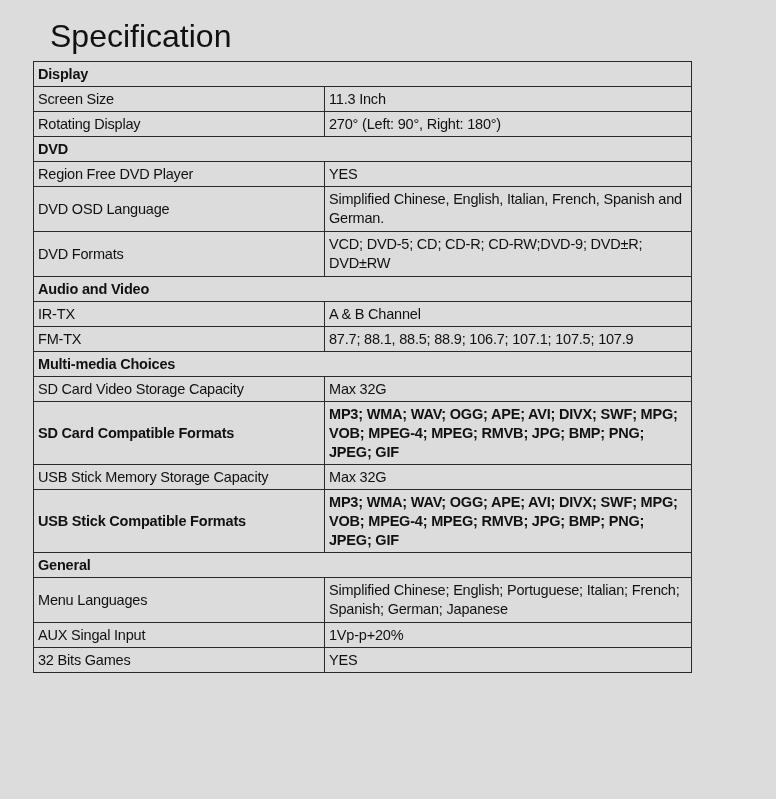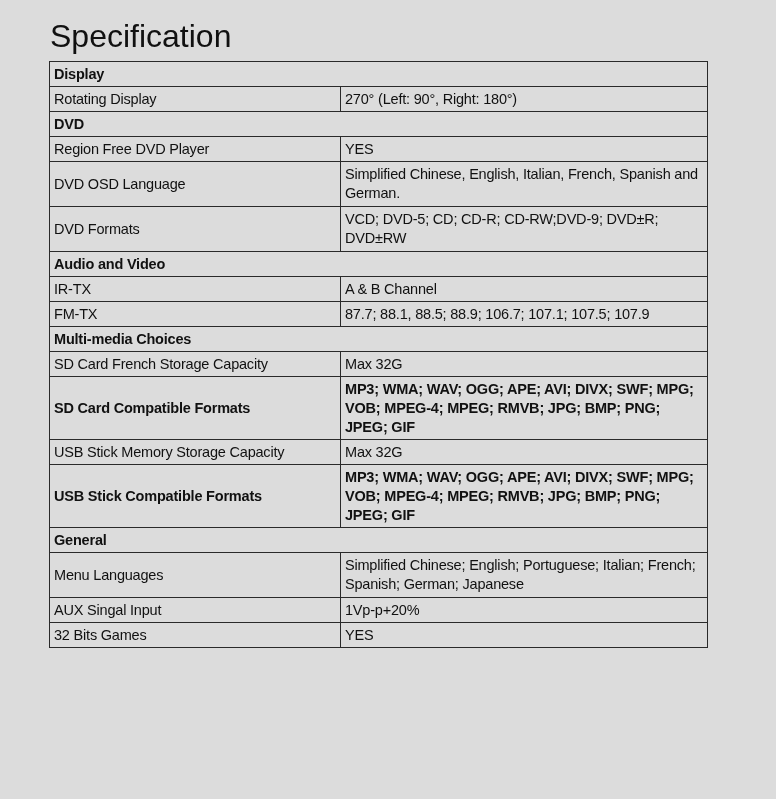--- a/index.html
+++ b/index.html
@@ -8,21 +8,21 @@
     background:#dcdcdc;
     font-family:"Liberation Sans", sans-serif;
     color:#111;
     position:relative;
   }
   .title {
     position:absolute; left:50px; top:18px;
     font-size:32px; color:#111;
   }
   table.spec {
-    position:absolute; left:49px; top:61px;
+    position:absolute; left:33px; top:61px;
     width:659px;
     border-collapse:collapse;
     font-size:14.5px;
     letter-spacing:-0.2px;
   }
   table.spec td {
     border:1.5px solid #2a2a2a;
     padding:0 4px;
     vertical-align:middle;
     line-height:19px;
@@ -35,20 +35,24 @@
 </style>
 </head>
 <body>
 
 <div class="title">Specification</div>
 
 <table class="spec">
   <tbody>
     <tr class="section">
         <td colspan="2">Display</td>
+      </tr>
+    <tr class="row">
+        <td class="k">Screen Size</td>
+        <td>11.3 Inch</td>
       </tr>
     <tr class="row">
         <td class="k">Rotating Display</td>
         <td>270° (Left: 90°, Right: 180°)</td>
       </tr>
 
     <tr class="section">
         <td colspan="2">DVD</td>
       </tr>
     <tr class="row">
@@ -73,21 +77,21 @@
       </tr>
     <tr class="row">
         <td class="k">FM-TX</td>
         <td>87.7; 88.1, 88.5; 88.9; 106.7; 107.1; 107.5; 107.9</td>
       </tr>
 
     <tr class="section">
         <td colspan="2">Multi-media Choices</td>
       </tr>
     <tr class="row">
-        <td class="k">SD Card French Storage Capacity</td>
+        <td class="k">SD Card Video Storage Capacity</td>
         <td>Max 32G</td>
       </tr>
     <tr class="row3">
         <td class="k">SD Card Compatible Formats</td>
         <td>MP3; WMA; WAV; OGG; APE; AVI; DIVX; SWF; MPG; VOB; MPEG-4; MPEG; RMVB; JPG; BMP; PNG; JPEG; GIF</td>
       </tr>
     <tr class="row">
         <td class="k">USB Stick Memory Storage Capacity</td>
         <td>Max 32G</td>
       </tr>

